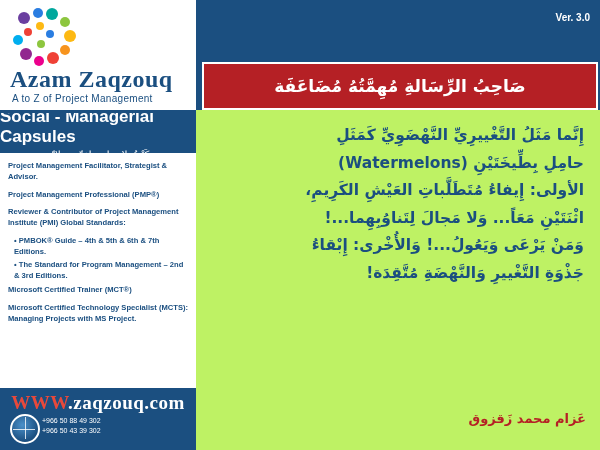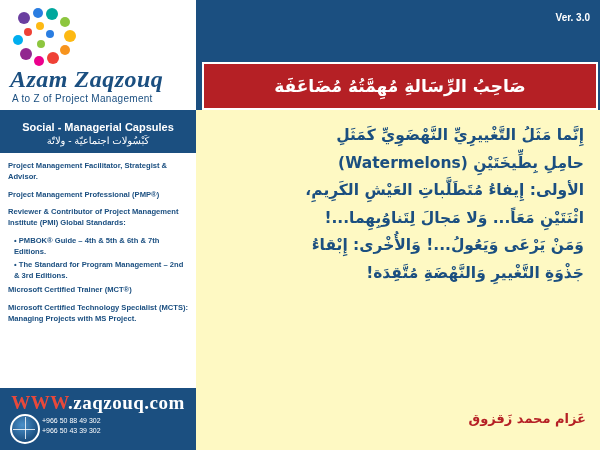--- a/index.html
+++ b/index.html
@@ -25,33 +25,33 @@
     height:110px;
     background:#ffffff;
     border-bottom:3px solid #1b4f80;
   }
   .logo-dots{
     position:absolute;left:10px;top:6px;width:70px;height:62px;
   }
   .brand-name{
     position:absolute;left:10px;top:66px;
     font-family:"Liberation Serif", serif;
-    font-size:24px;font-weight:bold;font-style:italic;
+    font-size:24px;font-weight:bold;
     color:#1b4f80;letter-spacing:0.5px;
   }
   .brand-sub{
     position:absolute;left:12px;top:93px;
     font-size:10px;color:#1b4f80;letter-spacing:0.3px;
   }
   .cap-bar{
     background:#1b4f80;color:#ffffff;
     height:40px;
     display:flex;flex-direction:column;align-items:center;justify-content:center;
   }
-  .cap-bar .en{font-size:11px;font-weight:bold;text-align:center;}
+  .cap-bar .en{font-size:17px;font-weight:bold;}
   .cap-bar .ar{font-size:10px;direction:rtl;margin-top:2px;}
   .bullets{
     padding:8px 8px 0 8px;
     font-size:7.6px;color:#1b4f80;line-height:1.42;
     height:268px;box-sizing:border-box;
   }
   .bullets p{margin:0 0 7px 0;font-weight:bold;}
   .bullets .sub{margin:0 0 3px 6px;font-weight:bold;}
   .web-block{
     position:absolute;left:0;bottom:0;width:196px;height:62px;
@@ -95,21 +95,21 @@
     background:#b52025;
     border:2px solid #ffffff;
     display:flex;align-items:center;justify-content:center;
   }
   .title-bar span{
     color:#ffffff;font-size:17px;font-weight:bold;direction:rtl;
     font-family:"DejaVu Sans", sans-serif;
   }
   .body-panel{
     position:absolute;left:0;top:110px;width:404px;height:340px;
-    background:#fef9c3;
+    background:#bef264;
     box-sizing:border-box;
     padding:12px 16px 0 16px;
   }
   .quote{
     direction:rtl;text-align:right;
     color:#1b4f80;
     font-family:"DejaVu Sans", sans-serif;
     font-size:15.5px;font-weight:bold;line-height:1.78;
   }
   .author{

